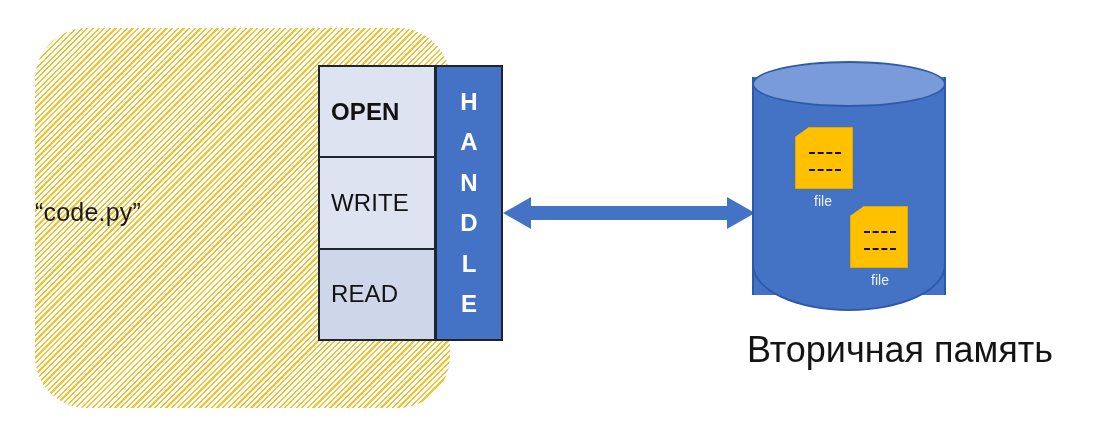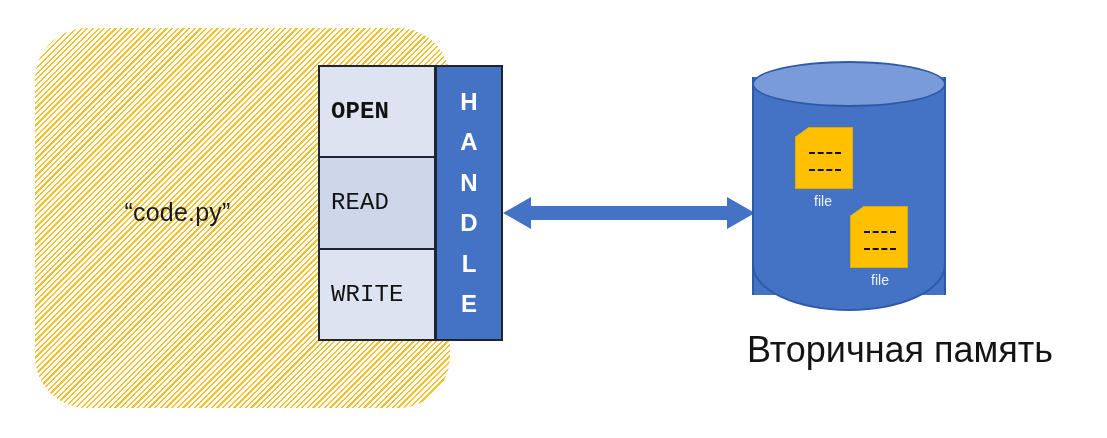--- a/index.html
+++ b/index.html
@@ -32,39 +32,37 @@
         #ffffff 1.6px, #ffffff 4.0px
       );
     background-size: auto;
   }
 
   #program-label {
     position: absolute;
     left: 35px;
     top: 198px;
     width: 285px;
-    text-align: center;
     font-size: 25px;
     color: #1a1a1a;
     letter-spacing: 0.2px;
     white-space: nowrap;
   }
 
   
   #op-table {
     position: absolute;
     left: 318px;
     top: 65px;
     width: 118px;
     height: 276px;
     border: 2px solid #1f2430;
     box-sizing: border-box;
     display: flex;
     flex-direction: column;
-    font-family: Liberation Mono, monospace;
   }
   .op-cell {
     flex: 1 1 0;
     display: flex;
     align-items: center;
     padding-left: 11px;
     box-sizing: border-box;
     font-size: 24px;
     color: #121212;
     letter-spacing: 0.1px;
@@ -197,22 +195,22 @@
 </style>
 </head>
 <body>
 
 <div id="program-region"></div>
 
 <div id="program-label">“code.py”</div>
 
 <div id="op-table">
   <div class="op-cell tone-a bold">OPEN</div>
+  <div class="op-cell tone-a">WRITE</div>
   <div class="op-cell tone-b">READ</div>
-  <div class="op-cell tone-a">WRITE</div>
 </div>
 
 <div id="handle-bar">
   <span class="handle-letter">H</span>
   <span class="handle-letter">A</span>
   <span class="handle-letter">N</span>
   <span class="handle-letter">D</span>
   <span class="handle-letter">L</span>
   <span class="handle-letter">E</span>
 </div>

